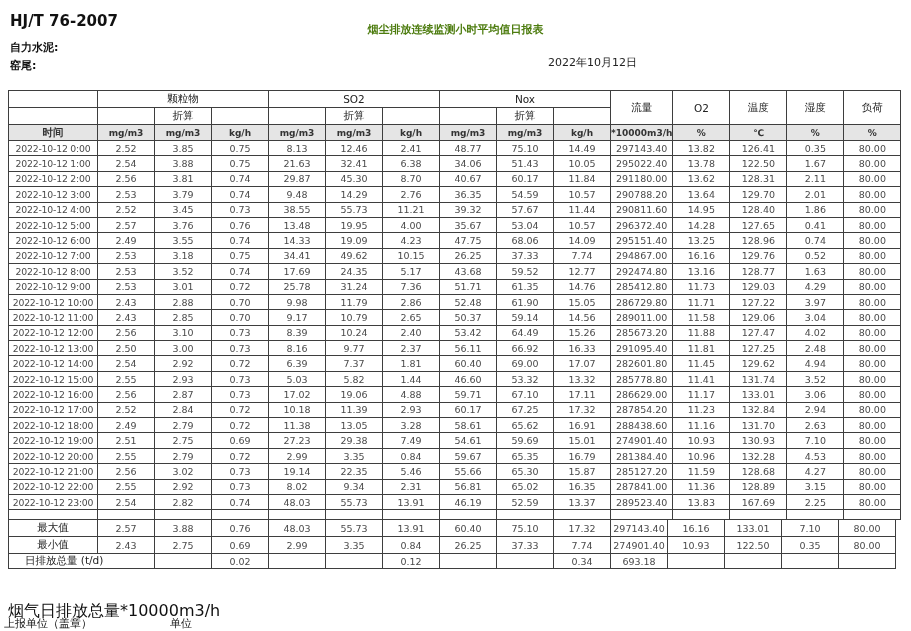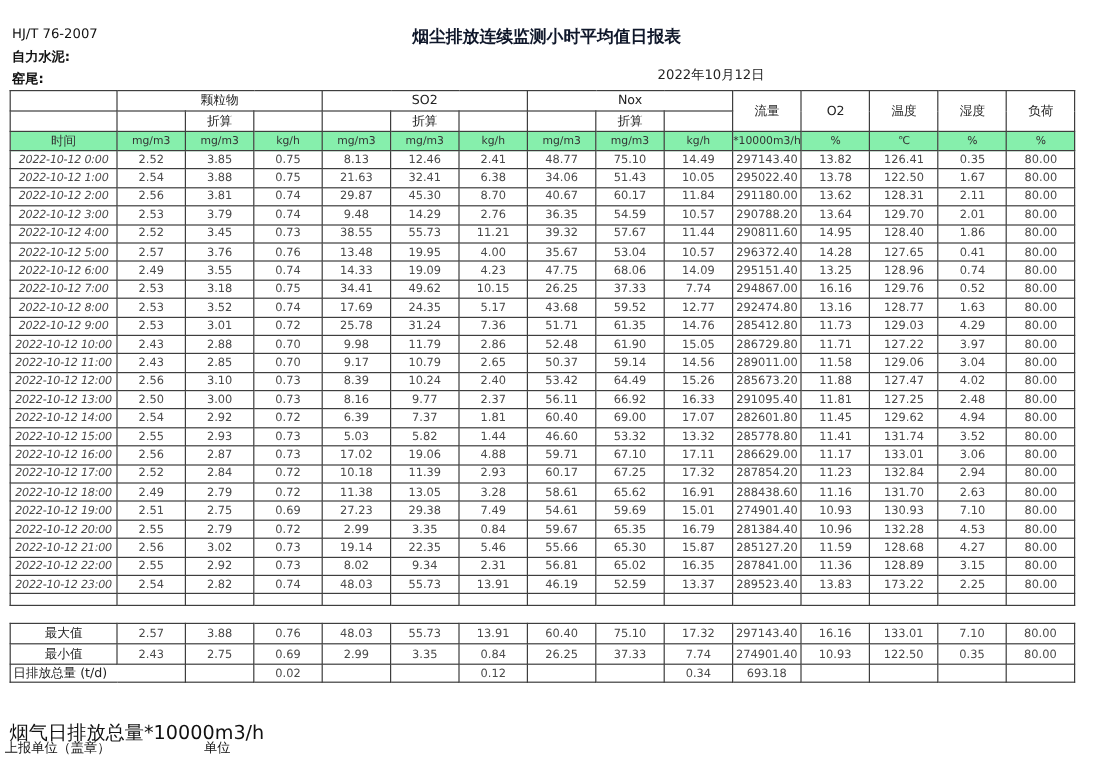--- a/index.html
+++ b/index.html
@@ -2,43 +2,43 @@
 <html><head>
 <meta charset="utf-8">
 <style>
   html,body{margin:0;padding:0;}
   body{
     width:911px;height:631px;position:relative;background:#ffffff;
     font-family:"DejaVu Sans","Liberation Sans",sans-serif;color:#333;
     overflow:hidden;
   }
   .abs{position:absolute;}
-  .std-no{left:10px;top:22px;font-size:11px;font-weight:normal;color:#111;}
-  .doc-title{left:0;top:22px;width:911px;text-align:center;font-size:14px;font-weight:bold;color:#0f172a;}
+  .std-no{left:10px;top:12px;font-size:15px;font-weight:bold;color:#111;}
+  .doc-title{left:0;top:22px;width:911px;text-align:center;font-size:11px;font-weight:bold;color:#4d7c0f;}
   .company{left:10px;top:40px;font-size:11px;font-weight:bold;color:#111;}
   .site{left:10px;top:58px;font-size:11px;font-weight:bold;color:#111;}
   .date{left:548px;top:55px;font-size:11px;color:#222;}
 
   table{border-collapse:collapse;table-layout:fixed;}
   td{
     border:1px solid #3e3e3e;text-align:center;padding:0;
     font-size:9.5px;color:#4a4a4a;white-space:nowrap;
   }
-  #main-table{position:absolute;left:8px;top:75px;padding-left:24px;}
+  #main-table{position:absolute;left:8px;top:90px;padding-left:24px;}
   #summary-table{position:absolute;left:8px;top:519px;}
 
   tr.hr1{height:17px;} tr.hr2{height:17px;}
   tr.hr1 td, tr.hr2 td{font-size:10.5px;color:#222;}
   tr.hr3{height:16px;}
-  tr.hr3 td{background:#86efac;font-size:9px;color:#333;}
+  tr.hr3 td{background:#e5e5e5;font-size:9px;color:#333;font-weight:bold;}
   tr.hr3 td.time-header{font-size:10.5px;}
   #data-rows tr{height:15.4px;}
-  .time-cell{font-size:9.3px;letter-spacing:-0.2px;font-style:italic;}
+  .time-cell{font-size:9.3px;letter-spacing:-0.2px;}
   .label-cell{font-size:10.5px;color:#222;}
-  .total-label{font-size:10.5px;color:#222;text-align:left;padding-left:2px;margin-left:24px;}
+  .total-label{font-size:10.5px;color:#222;text-align:left;padding-left:16px;margin-left:24px;}
 
   .footer-flue{left:8px;top:601px;font-size:16px;color:#111;}
   .footer-report{left:4px;top:616px;font-size:11px;color:#111;}
   .footer-unit{left:170px;top:616px;font-size:11px;color:#111;}
 </style>
 </head>
 <body>
 
 <div class="abs std-no">HJ/T 76-2007</div>
 <div class="abs doc-title">烟尘排放连续监测小时平均值日报表</div>
@@ -504,21 +504,21 @@
         <td>2.82</td>
         <td>0.74</td>
         <td>48.03</td>
         <td>55.73</td>
         <td>13.91</td>
         <td>46.19</td>
         <td>52.59</td>
         <td>13.37</td>
         <td>289523.40</td>
         <td>13.83</td>
-        <td>173.22</td>
+        <td>167.69</td>
         <td>2.25</td>
         <td>80.00</td>
       </tr>
       <tr style="height: 10px;">
         <td></td>
         <td></td>
         <td></td>
         <td></td>
         <td></td>
         <td></td>

